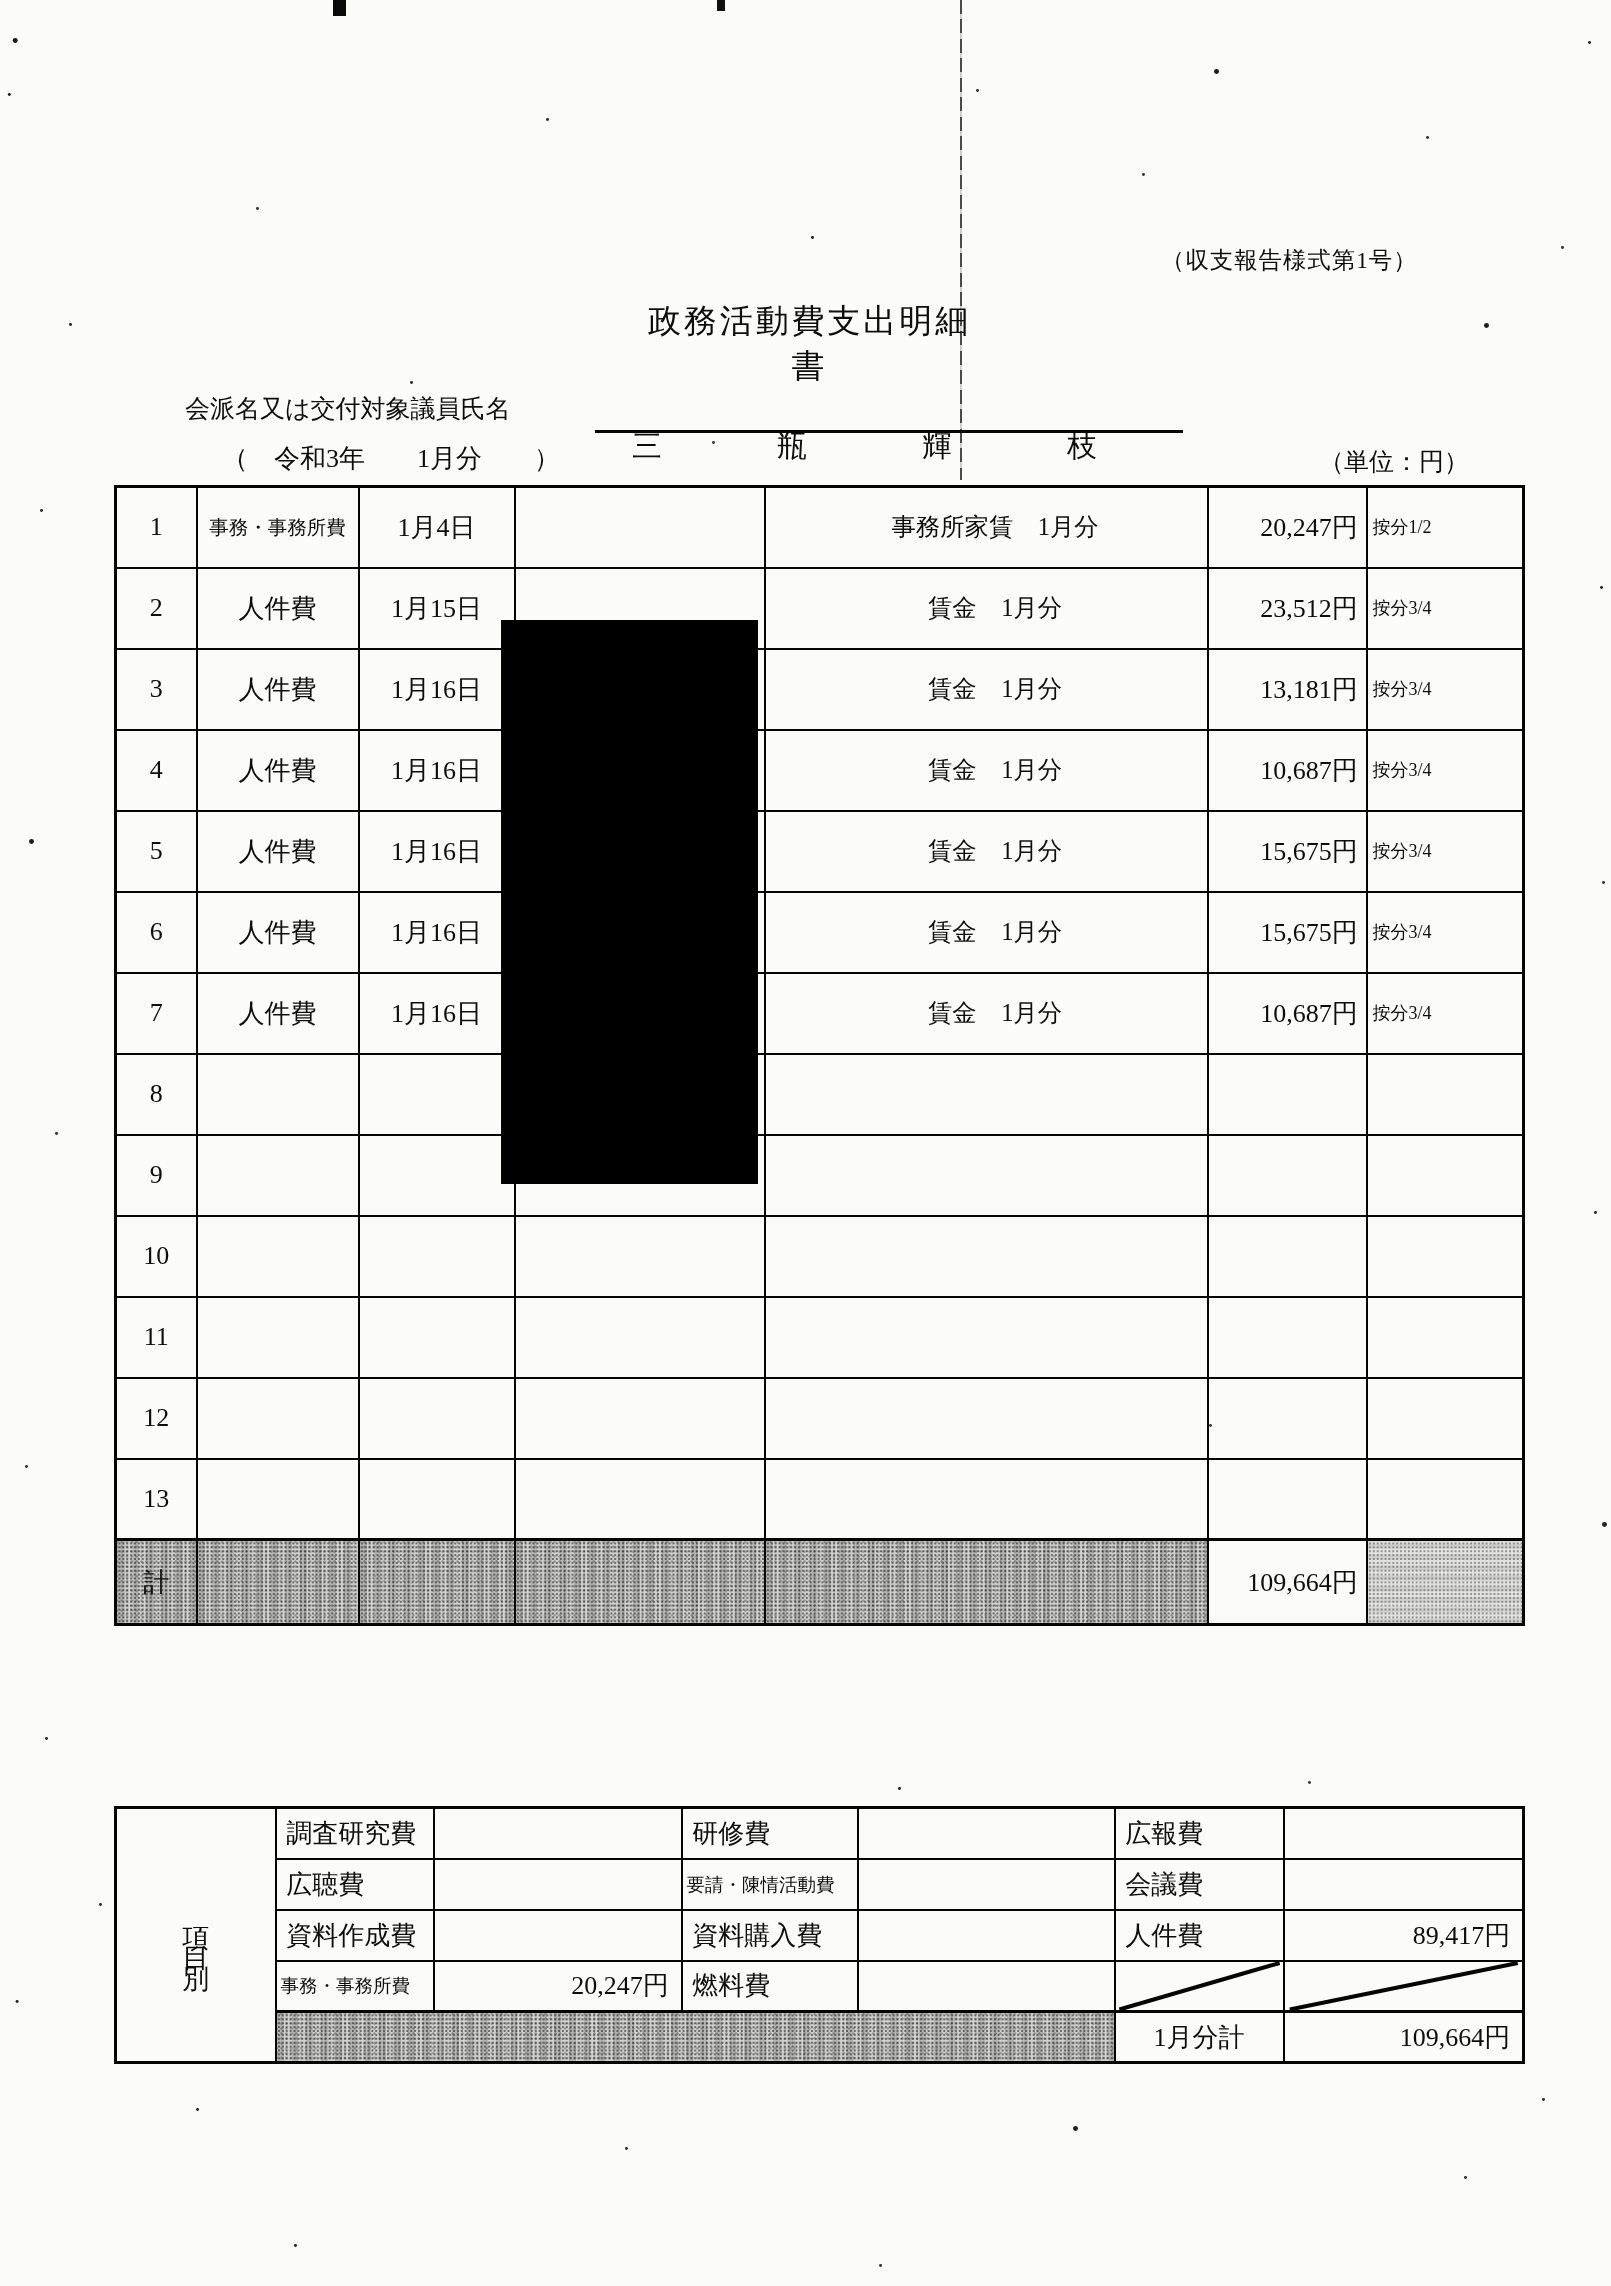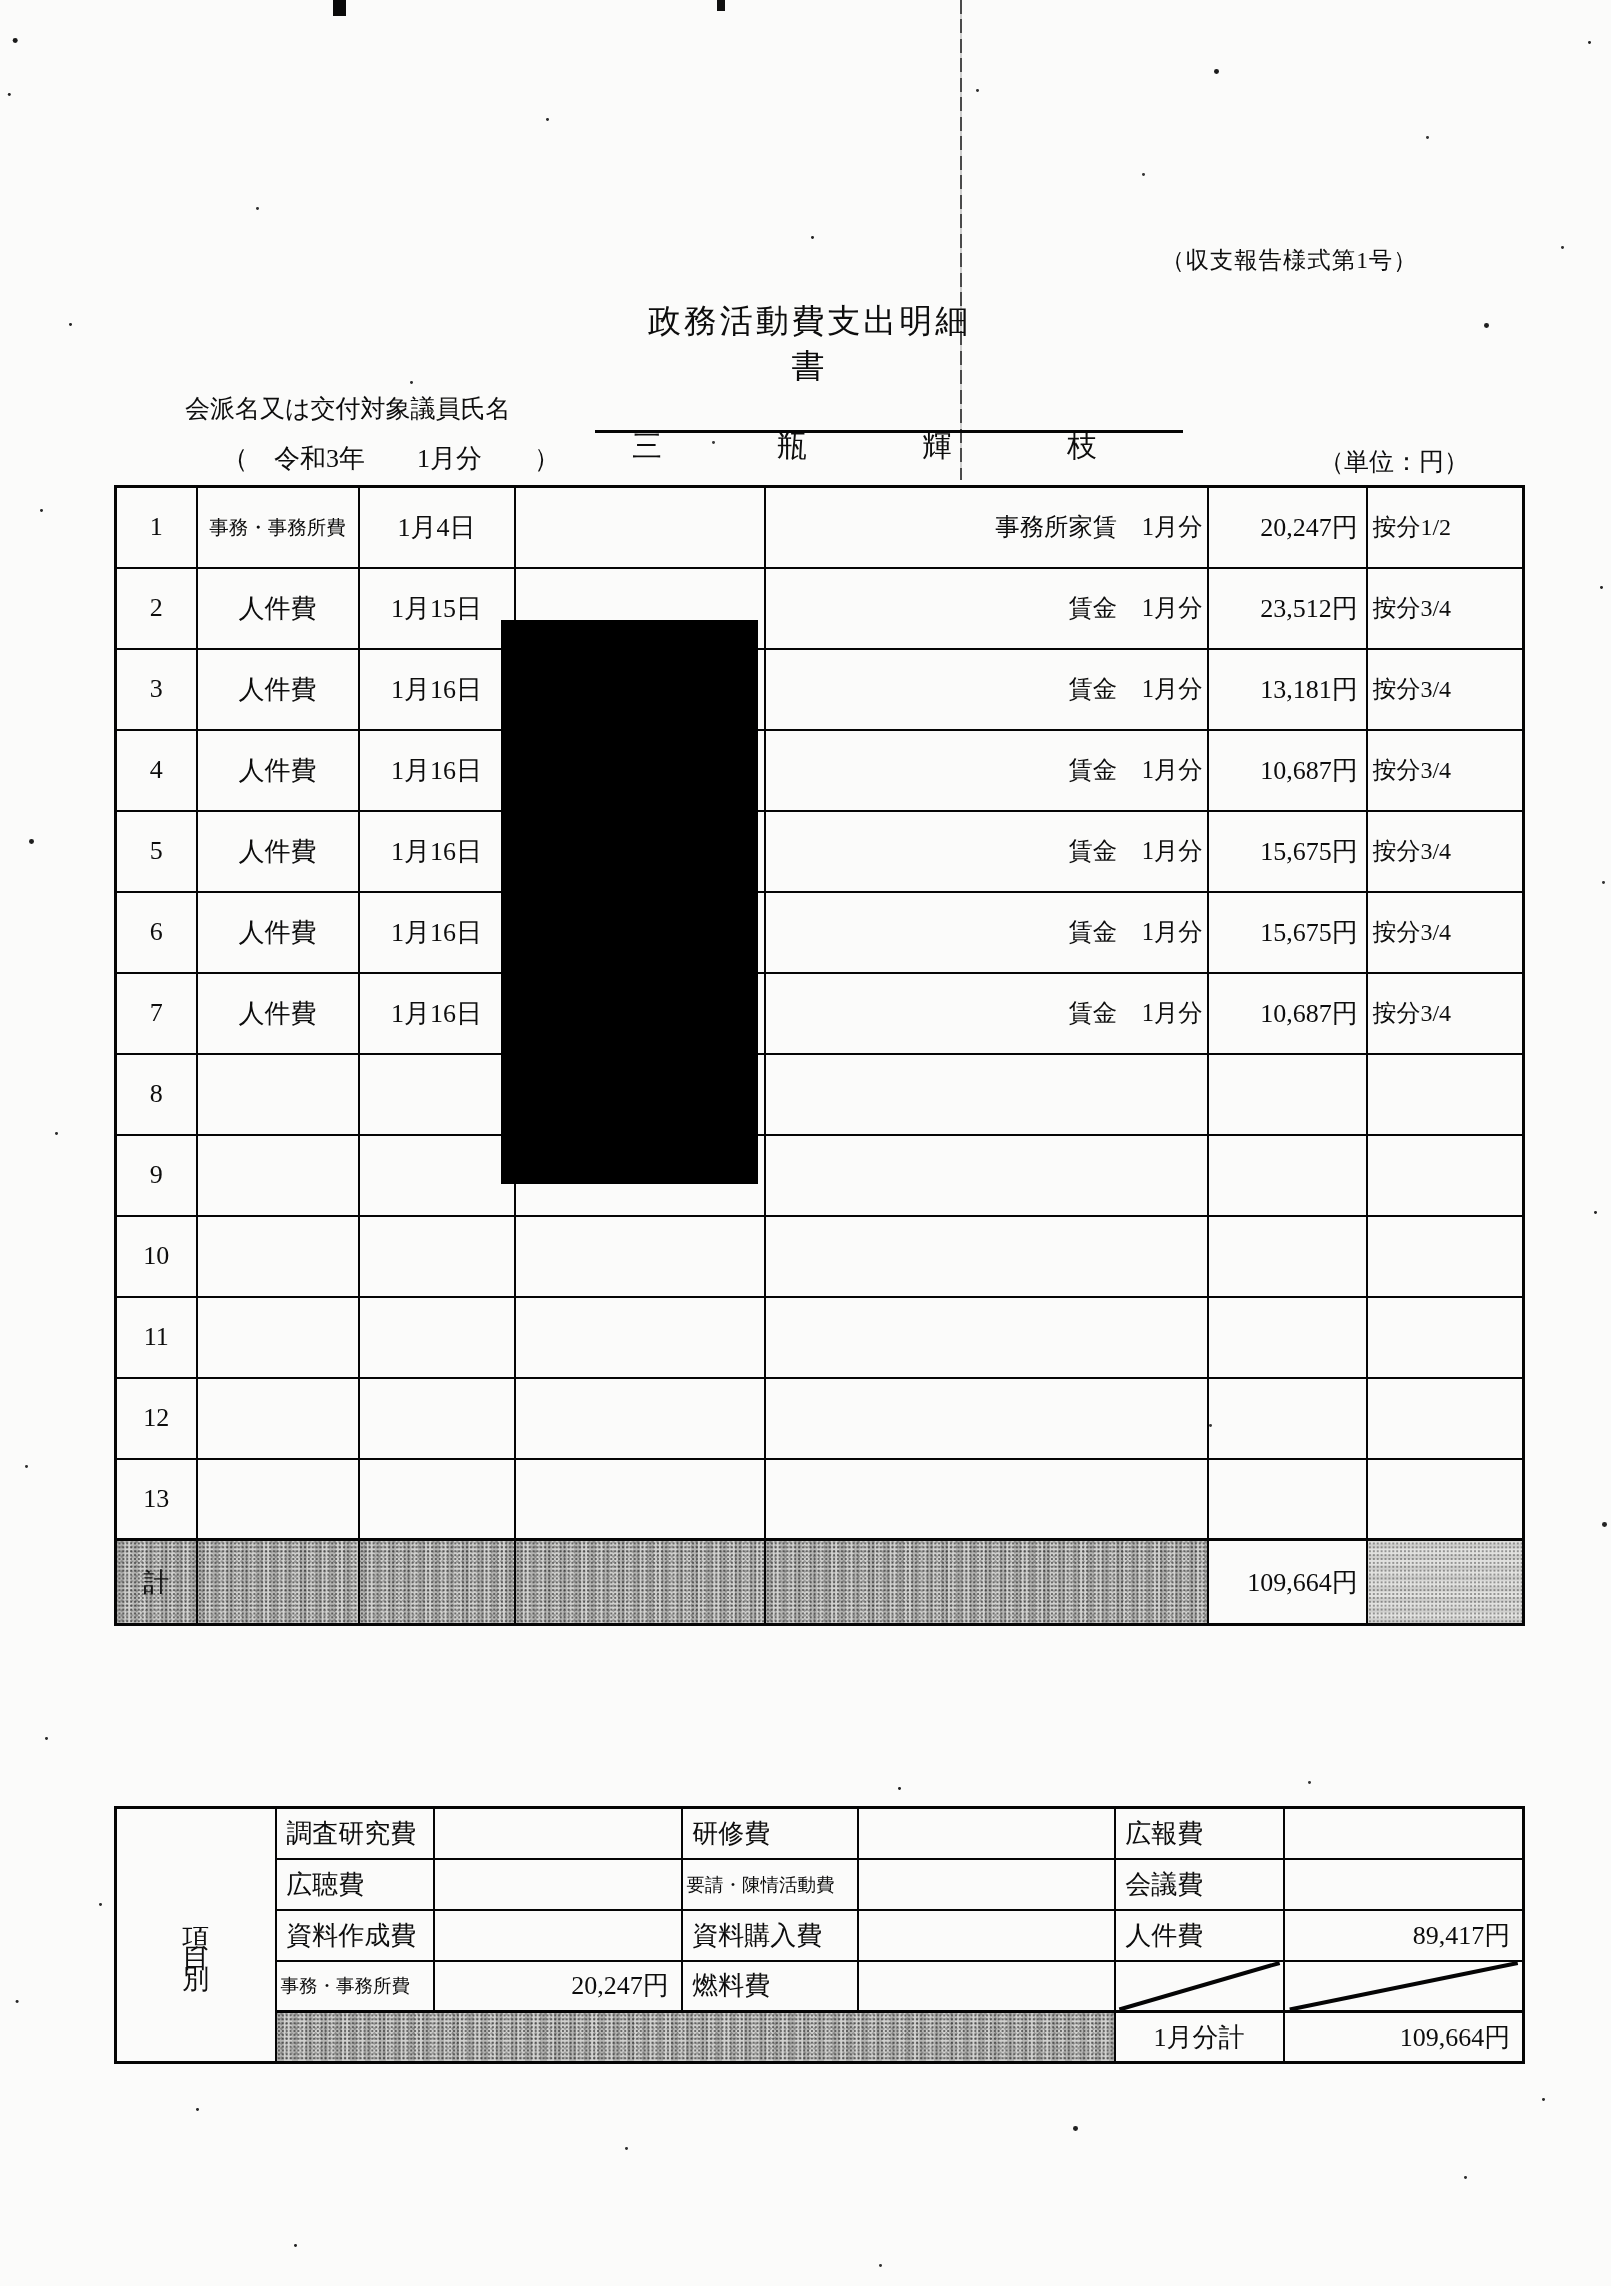--- a/index.html
+++ b/index.html
@@ -54,23 +54,23 @@
   .main-table td{font-size:26px;text-align:center;vertical-align:middle;}
   .main-table .hdr td{border-bottom:4.9px solid #050505;}
   .hdr{height:135px;}
   .hdr td{font-size:27px;line-height:1.25;}
   .hdr .content-hdr{text-align:center;padding:2px 7.8px;}
   .hdr .content-note{display:block;font-size:16.6px;line-height:1.32;text-align:left;margin-top:2px;}
   .hdr .note-sub{display:block;font-size:19.5px;}
   .mrow{height:81px;}
   .trow{height:85px;}
   .trow td{border-top:3.9px solid #050505;}
-  td.cell-content{text-align:right;padding-left:22px;font-size:24.4px;}
+  td.cell-content{text-align:center;padding-left:22px;font-size:24.4px;}
   td.cell-amount{text-align:right;padding-right:7.8px;}
-  td.cell-note{text-align:left;padding-left:4.9px;font-size:24px;}
+  td.cell-note{text-align:left;padding-left:4.9px;font-size:18px;}
   td.small-label{font-size:19.5px;padding:0 1px;}
 
   .halftone{
     background-color:#c9c9c7;
     background-image:
       radial-gradient(rgba(20,20,20,.55) 1px, transparent 1.4px),
       radial-gradient(rgba(40,40,40,.35) 1px, transparent 1.5px),
       repeating-linear-gradient(90deg, rgba(0,0,0,.10) 0 6.8px, rgba(255,255,255,.14) 6.8px 14.6px);
     background-size:3.9px 3.9px,4.9px 4.9px,auto;
     background-position:0 0,2px 2.9px,0 0;

